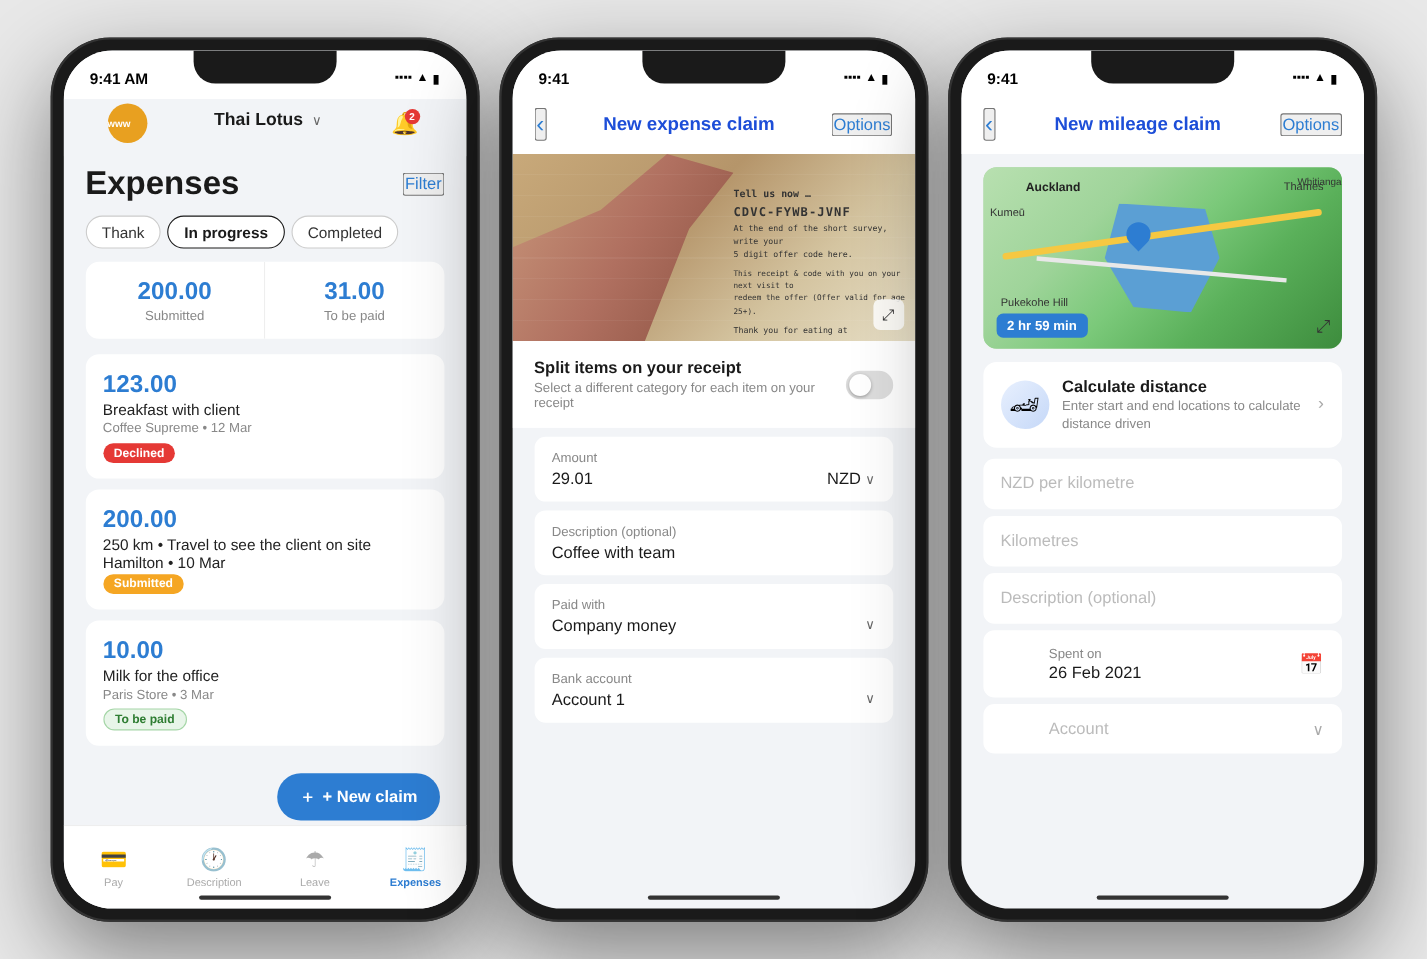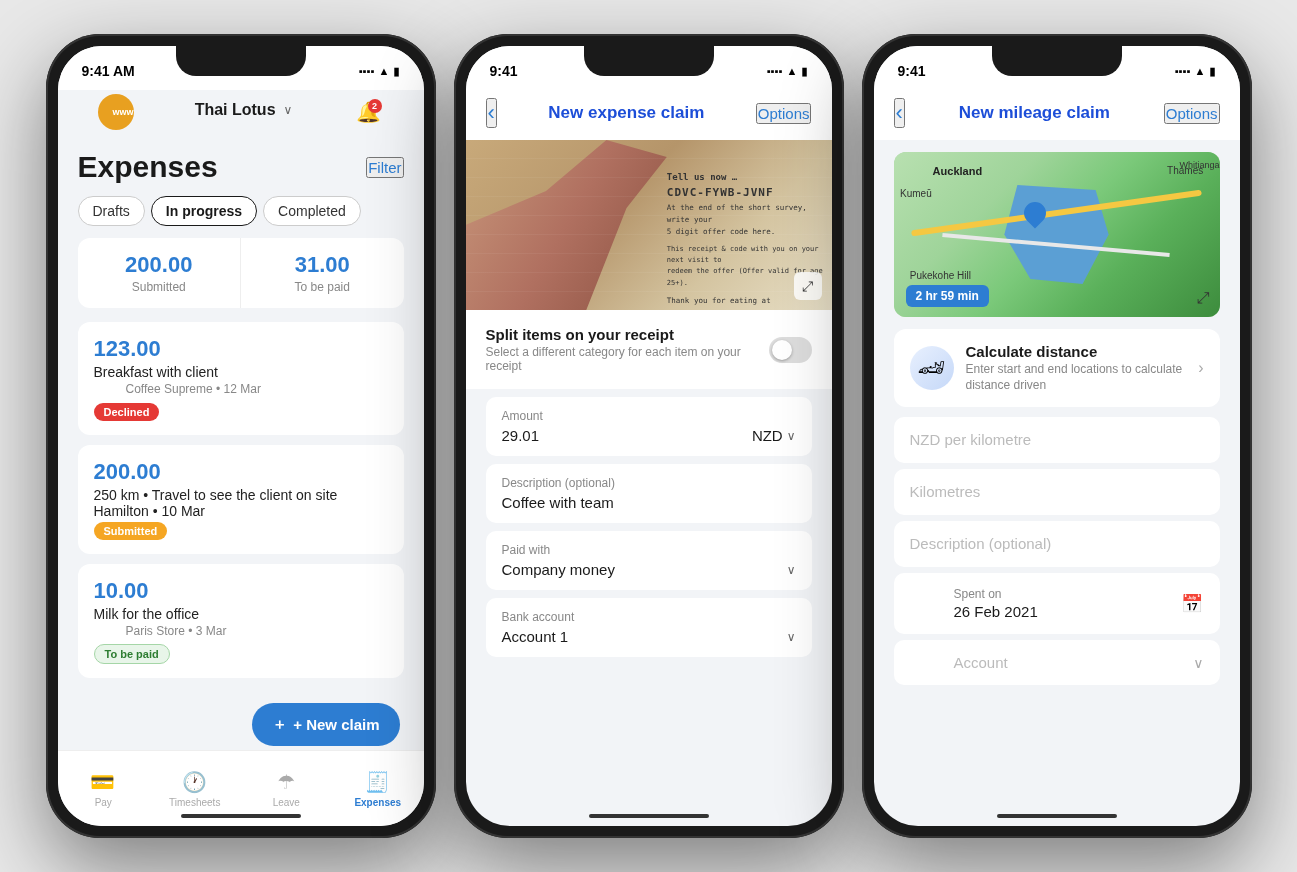--- a/index.html
+++ b/index.html
@@ -65,21 +65,21 @@
       display: flex;
       align-items: center;
       gap: 8px;
       justify-content: center;
       margin-bottom: 4px;
     }
     .avatar-circle {
       width: 36px; height: 36px;
       background: #e8a020;
       border-radius: 50%;
-      display: flex; align-items: center; justify-content: flex-end;
+      display: flex; align-items: center; justify-content: flex-start;
       font-size: 9px; font-weight: 700; color: #fff;
     }
     .company-name { font-size: 16px; font-weight: 600; color: #1a1a1a; }
     .company-chevron { color: #666; font-size: 12px; }
     .notif-badge {
       position: relative;
       width: 30px; height: 30px;
       display: flex; align-items: center; justify-content: center;
     }
     .notif-dot {
@@ -136,21 +136,21 @@
     .stat-label { font-size: 12px; color: #888; margin-top: 2px; }
 
     .expense-list { padding: 0 20px; display: flex; flex-direction: column; gap: 10px; }
     .expense-card {
       background: #fff;
       border-radius: 12px;
       padding: 14px 16px;
     }
     .exp-amount { font-size: 22px; font-weight: 800; color: #2d7dd2; }
     .exp-desc { font-size: 14px; color: #222; margin: 2px 0; }
-    .exp-sub { font-size: 12px; color: #888; margin-bottom: 6px; margin-left: 32px; }
+    .exp-sub { font-size: 12px; color: #888; margin-bottom: 6px; }
     .badge {
       display: inline-block;
       padding: 3px 10px;
       border-radius: 12px;
       font-size: 11px;
       font-weight: 600;
     }
     .badge-declined { background: #e53935; color: #fff; }
     .badge-submitted { background: #f5a623; color: #fff; }
     .badge-tobepaid { background: #e8f5e9; color: #2e7d32; border: 1px solid #a5d6a7; }
@@ -264,21 +264,21 @@
 
     .form-section { padding: 0 20px; display: flex; flex-direction: column; gap: 8px; margin-top: 8px; }
     .form-field {
       background: #fff;
       border-radius: 10px;
       padding: 12px 16px;
     }
     .field-label { font-size: 12px; color: #888; margin-bottom: 4px; }
     .field-value { font-size: 15px; color: #1a1a1a; font-weight: 400; }
     .field-row {
-      display: flex; align-items: center; justify-content: space-between;
+      display: flex; align-items: flex-start; justify-content: space-between;
     }
     .currency-pill {
       display: flex; align-items: center; gap: 4px;
       font-size: 15px; color: #1a1a1a; font-weight: 500;
     }
     .chevron-down { color: #666; font-size: 12px; }
 
     
     .phone3 .phone-inner { background: #f2f4f7; }
 
@@ -439,21 +439,21 @@
         </div>
       </div>
     </div>
 
     <div class="page-title-row">
       <span class="page-title">Expenses</span>
       <button class="filter-btn">Filter</button>
     </div>
 
     <div class="tabs-row">
-      <button class="tab-btn">Drafts</button>
+      <button class="tab-btn">Thank</button>
       <button class="tab-btn active">In progress</button>
       <button class="tab-btn">Completed</button>
     </div>
 
     <div class="stats-row">
       <div class="stat-cell">
         <div class="stat-amount">200.00</div>
         <div class="stat-label">Submitted</div>
       </div>
       <div class="stat-cell">
@@ -490,21 +490,21 @@
       <span>+ New claim</span>
     </button>
 
     <div class="bottom-nav">
       <div class="nav-item">
         <span class="nav-icon">💳</span>
         <span>Pay</span>
       </div>
       <div class="nav-item">
         <span class="nav-icon">🕐</span>
-        <span>Timesheets</span>
+        <span>Description</span>
       </div>
       <div class="nav-item">
         <span class="nav-icon">☂</span>
         <span>Leave</span>
       </div>
       <div class="nav-item active">
         <span class="nav-icon">🧾</span>
         <span>Expenses</span>
       </div>
     </div>

